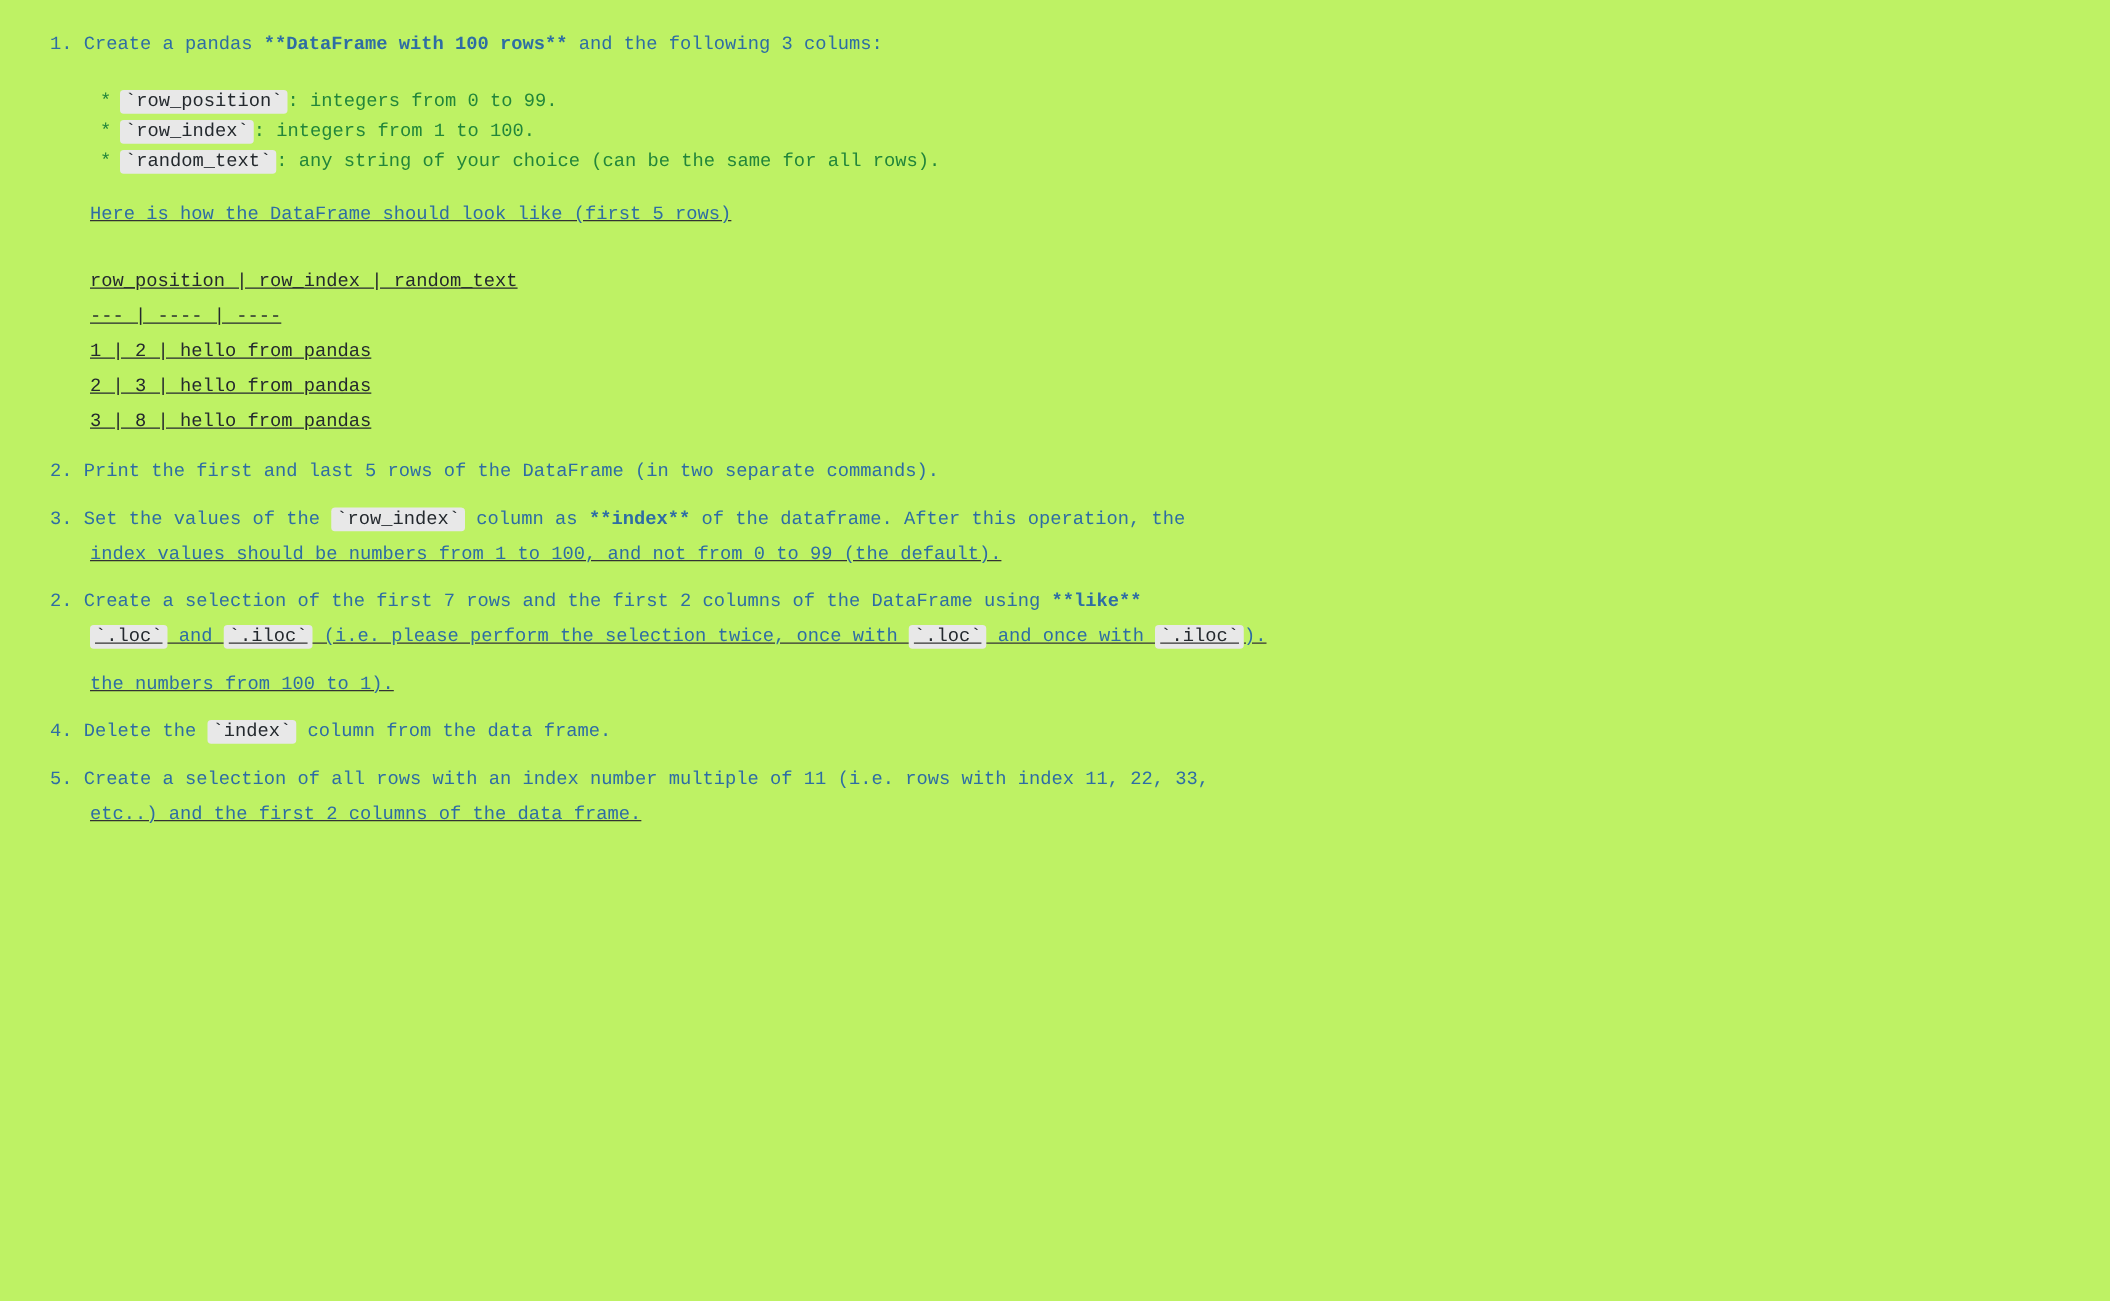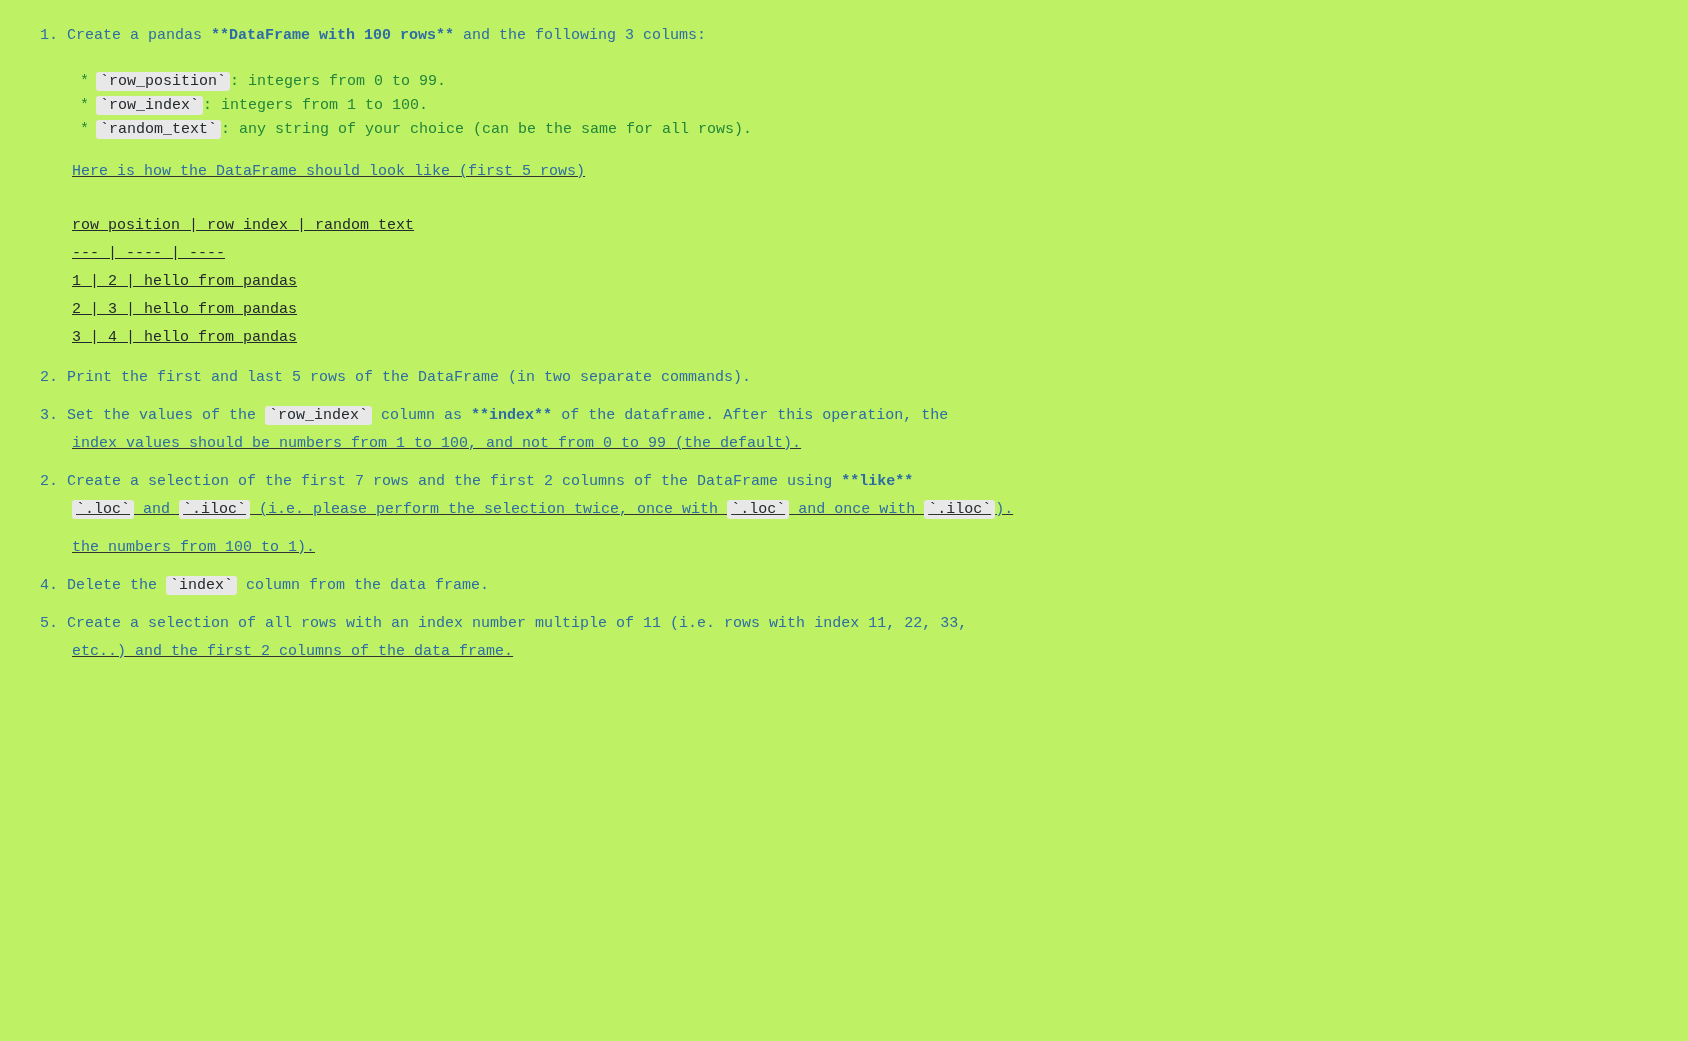--- a/index.html
+++ b/index.html
@@ -100,21 +100,21 @@
     <div class="blank-line"></div>
     <div class="indent line">
       <span class="text-blue">Here is how the DataFrame should look like (first 5 rows)</span>
     </div>
     <div class="blank-line"></div>
     <div class="table-section indent">
       <div class="line">row_position  | row_index | random_text</div>
       <div class="line">---           | ----      | ----</div>
       <div class="line">1             | 2         | hello from pandas</div>
       <div class="line">2             | 3         | hello from pandas</div>
-      <div class="line">3             | 4         | hello from pandas</div>
+      <div class="line">3             | 8         | hello from pandas</div>
     </div>
   </div>
 
   <div class="section">
     <div class="line">
       <span class="text-blue">2. Print the first and last 5 rows of the DataFrame (in two separate commands).</span>
     </div>
   </div>
 
   <div class="section">

